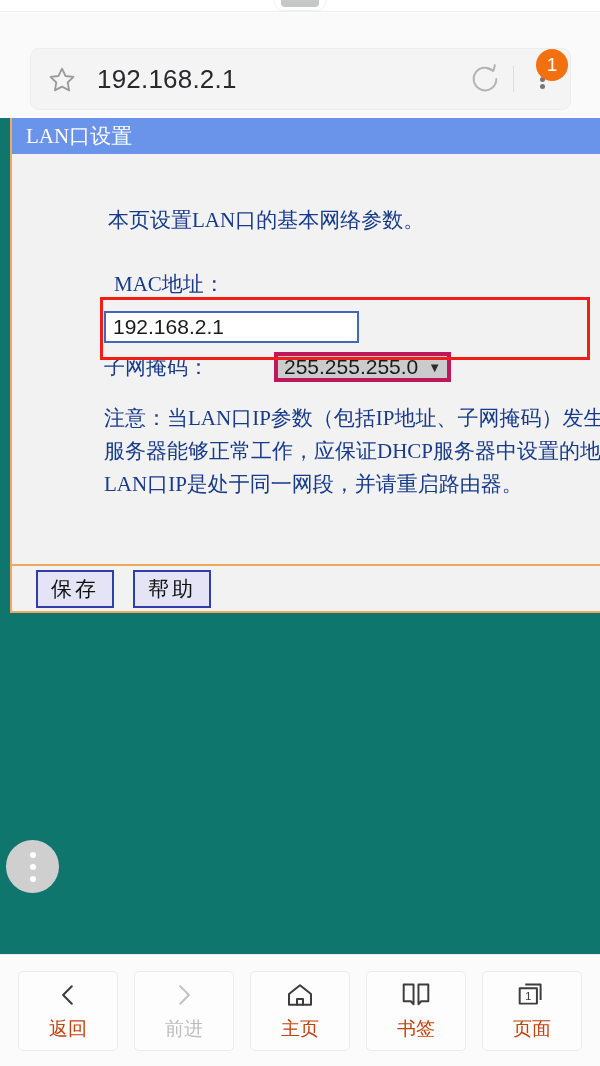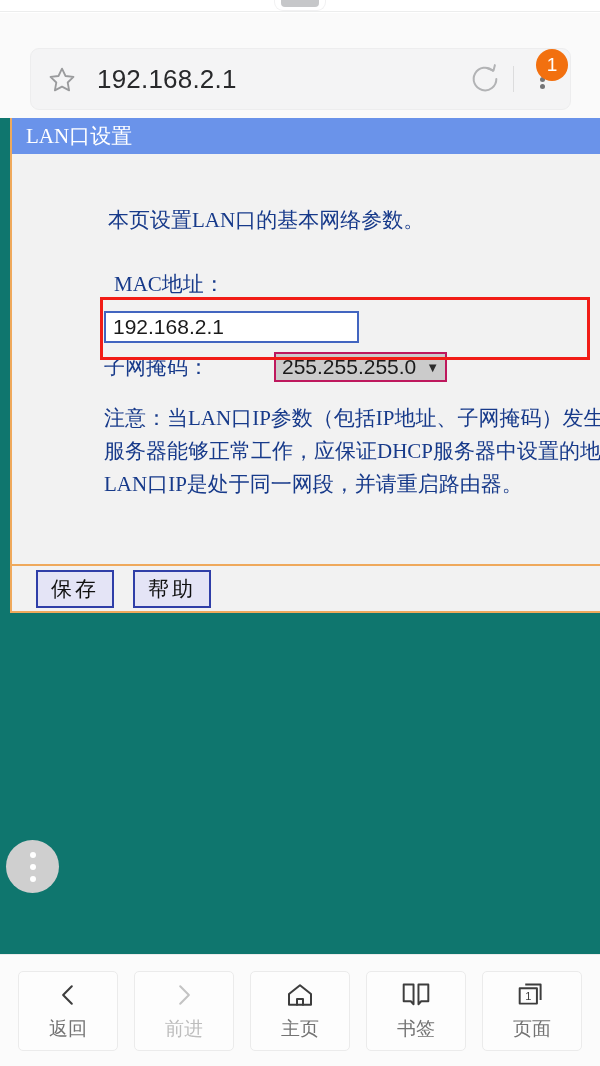--- a/index.html
+++ b/index.html
@@ -189,21 +189,21 @@
     font-size: 21px;
     color: #1a1a1a;
     padding: 0 7px;
     line-height: 28px;
     font-family: "Liberation Sans", "DejaVu Sans", sans-serif;
   }
 
   .field-select {
     height: 30px;
     background: #cbcbcb;
-    border: 2px solid #be185d;
+    border: 4px solid #be185d;
     font-size: 21px;
     color: #1a1a1a;
     padding: 0 6px;
     display: flex;
     align-items: center;
     gap: 10px;
     font-family: "Liberation Sans", "DejaVu Sans", sans-serif;
   }
   .select-caret { font-size: 13px; color: #2b2b2b; }
 
@@ -290,21 +290,21 @@
     display: flex; flex-direction: column;
     align-items: center; justify-content: center;
     gap: 5px;
   }
   .nav-icon {
     height: 32px;
     display: flex; align-items: center; justify-content: center;
   }
   .nav-label {
     font-size: 19px;
-    color: #737373;
+    color: #c2410c;
     font-family: "Liberation Sans", "DejaVu Sans", sans-serif;
   }
   .nav-item.disabled .nav-label { color: #bdbdbd; }
 </style>
 </head>
 <body>
 
 <div id="screen">
 
   <div class="status-strip">

